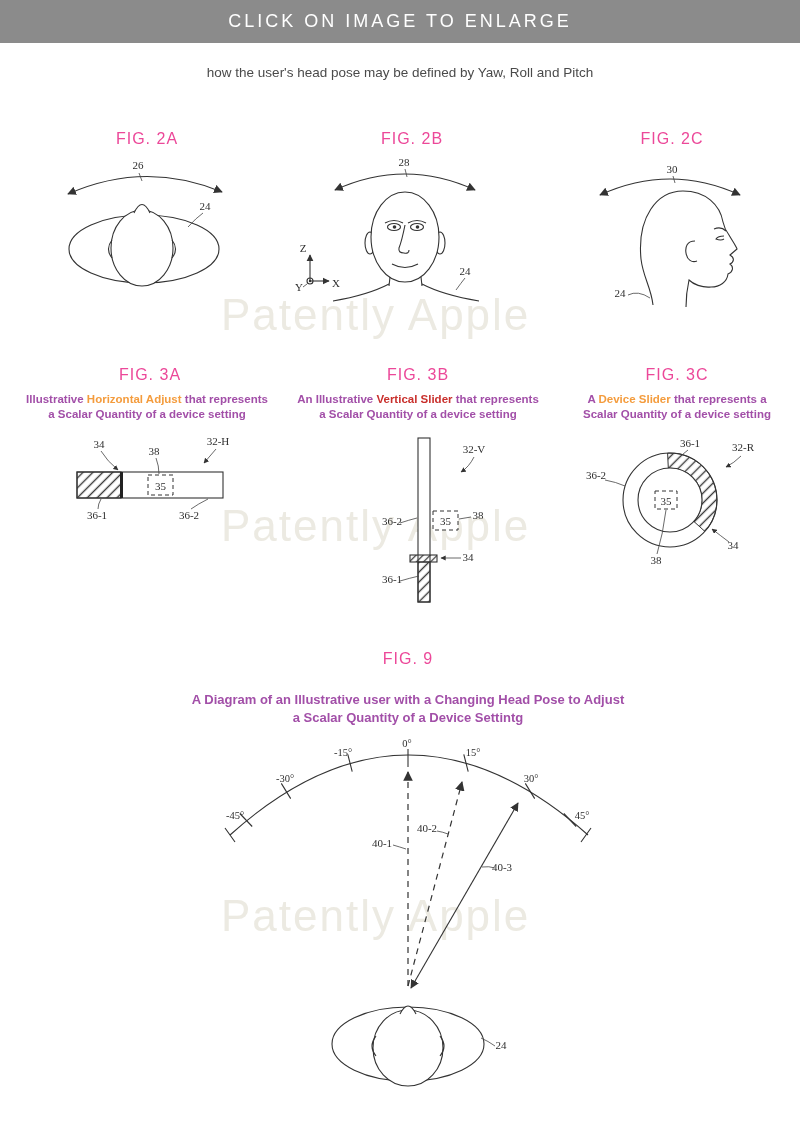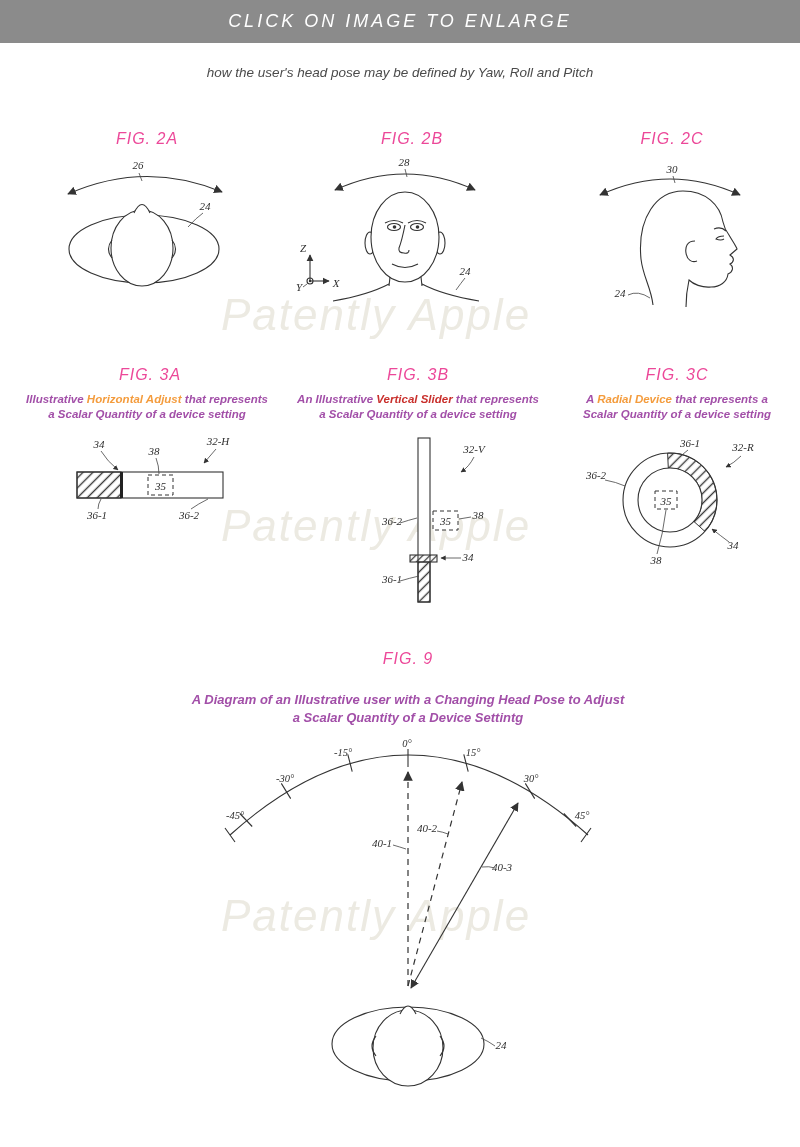--- a/index.html
+++ b/index.html
@@ -1,17 +1,17 @@
 <!DOCTYPE html>
 <html><head>
 <meta charset="utf-8">
 <style>
   html,body{margin:0;padding:0;background:#fff;}
   #page{position:relative;width:800px;height:1147px;background:#fff;overflow:hidden;
-        font-family:"Liberation Sans",sans-serif;font-style:italic;}
+        font-family:"Liberation Sans",sans-serif;}
   .banner{position:absolute;left:0;top:0;width:800px;height:43px;background:#8b8b8b;
           display:flex;align-items:center;justify-content:center;}
   .banner span{color:#ffffff;font-size:18px;letter-spacing:3px;font-weight:400;}
   .intro{position:absolute;left:0;top:64px;width:800px;text-align:center;
          color:#4a4a4a;font-size:13.5px;line-height:17px;}
   .watermark{position:absolute;left:221px;white-space:nowrap;color:#eceae2;
              font-size:44px;letter-spacing:2px;z-index:0;}
   .ctr{position:absolute;transform:translateX(-50%);white-space:nowrap;z-index:2;}
   .fig-title{font-size:16px;color:#ec4899;letter-spacing:1px;}
   .cap3{font-size:11.5px;line-height:15px;font-weight:bold;color:#a24fa8;text-align:center;}
@@ -129,21 +129,21 @@
 
   <div class="ctr cap3" style="left:147px;top:392px;">
     <div><span>Illustrative</span> <span class="hl-orange">Horizontal Adjust</span> <span>that  represents</span></div>
     <div>a Scalar Quantity of a device setting</div>
   </div>
   <div class="ctr cap3" style="left:418px;top:392px;">
     <div><span>An Illustrative</span> <span class="hl-red">Vertical Slider</span> <span>that represents</span></div>
     <div>a Scalar Quantity of a device setting</div>
   </div>
   <div class="ctr cap3" style="left:677px;top:392px;">
-    <div><span>A</span> <span class="hl-orange">Radial Device</span> <span>that represents a</span></div>
+    <div><span>A</span> <span class="hl-orange">Device Slider</span> <span>that represents a</span></div>
     <div>Scalar Quantity of a device setting</div>
   </div>
 
   <svg style="left:58px;top:433px;" width="195" height="95" viewBox="0 0 195 95">
     <rect class="lnw" x="19" y="39" width="146" height="26"></rect>
     <rect x="19" y="39" width="44" height="26" fill="url(#hatch)" stroke="#333" stroke-width="1.1"></rect>
     <rect x="62" y="39" width="3" height="26" fill="#222"></rect>
     <rect class="dbox" x="90" y="42" width="25" height="20"></rect>
     <text x="102.5" y="57" text-anchor="middle">35</text>
     <text x="41" y="15" text-anchor="middle">34</text>

